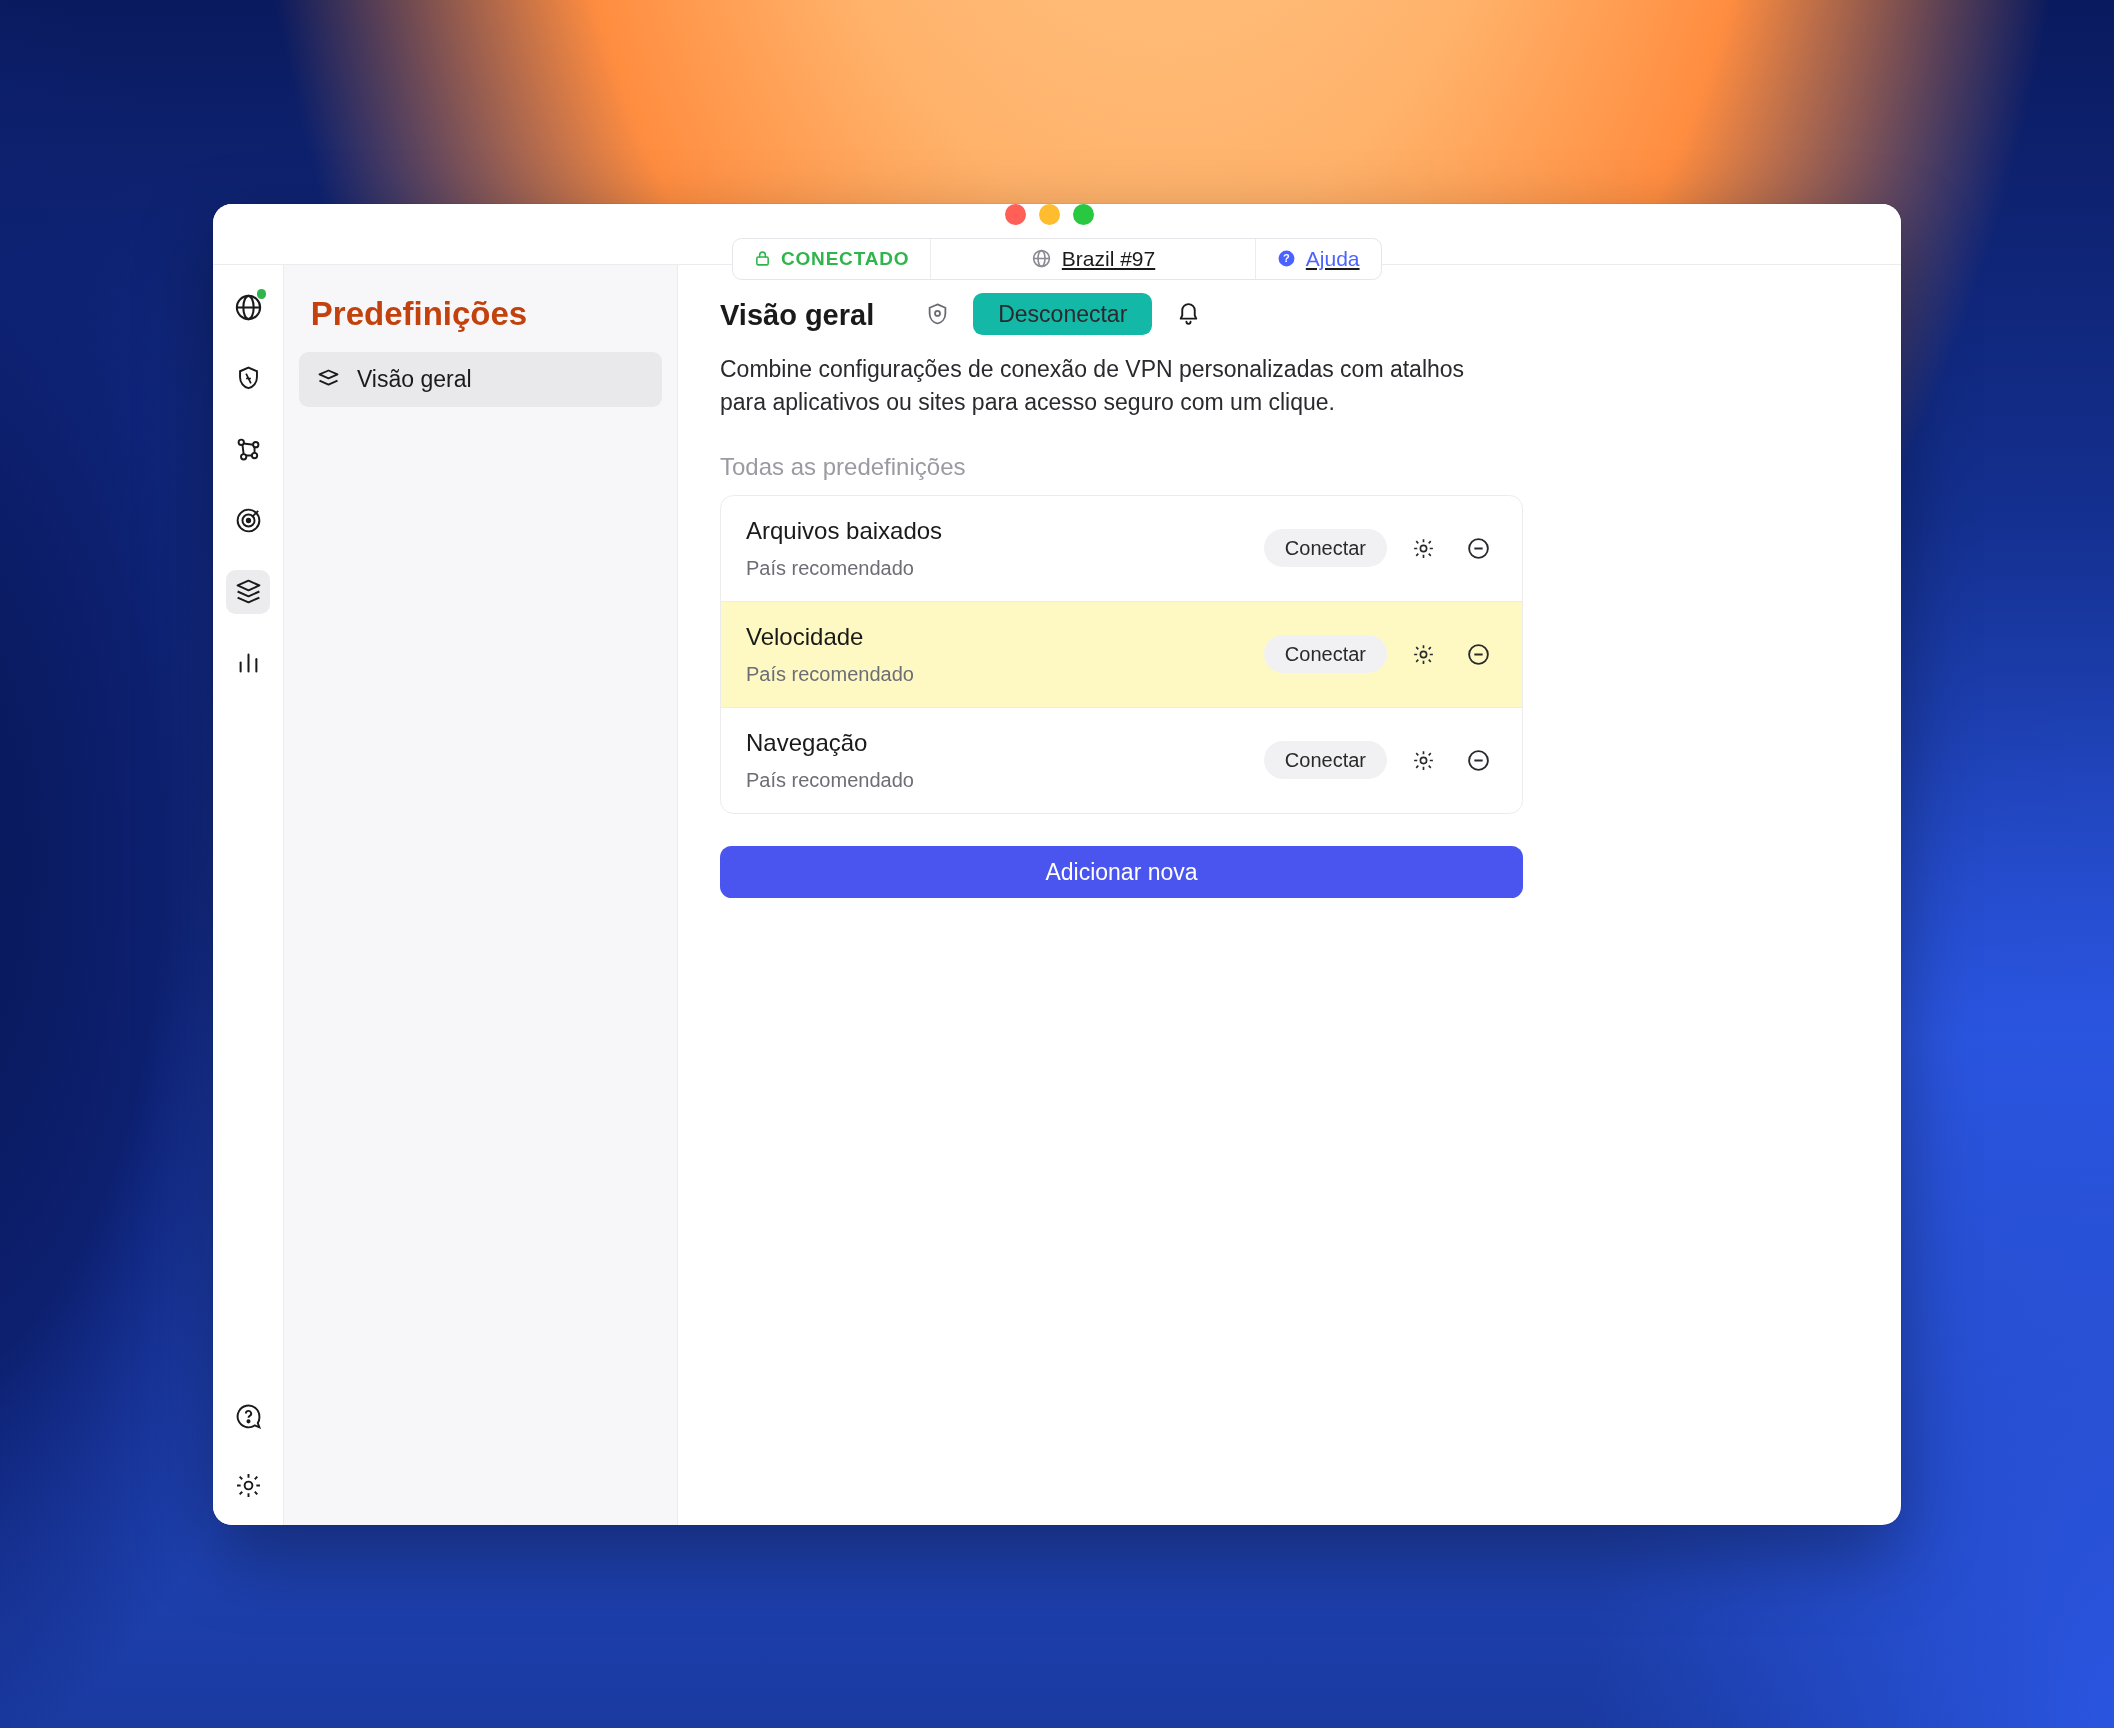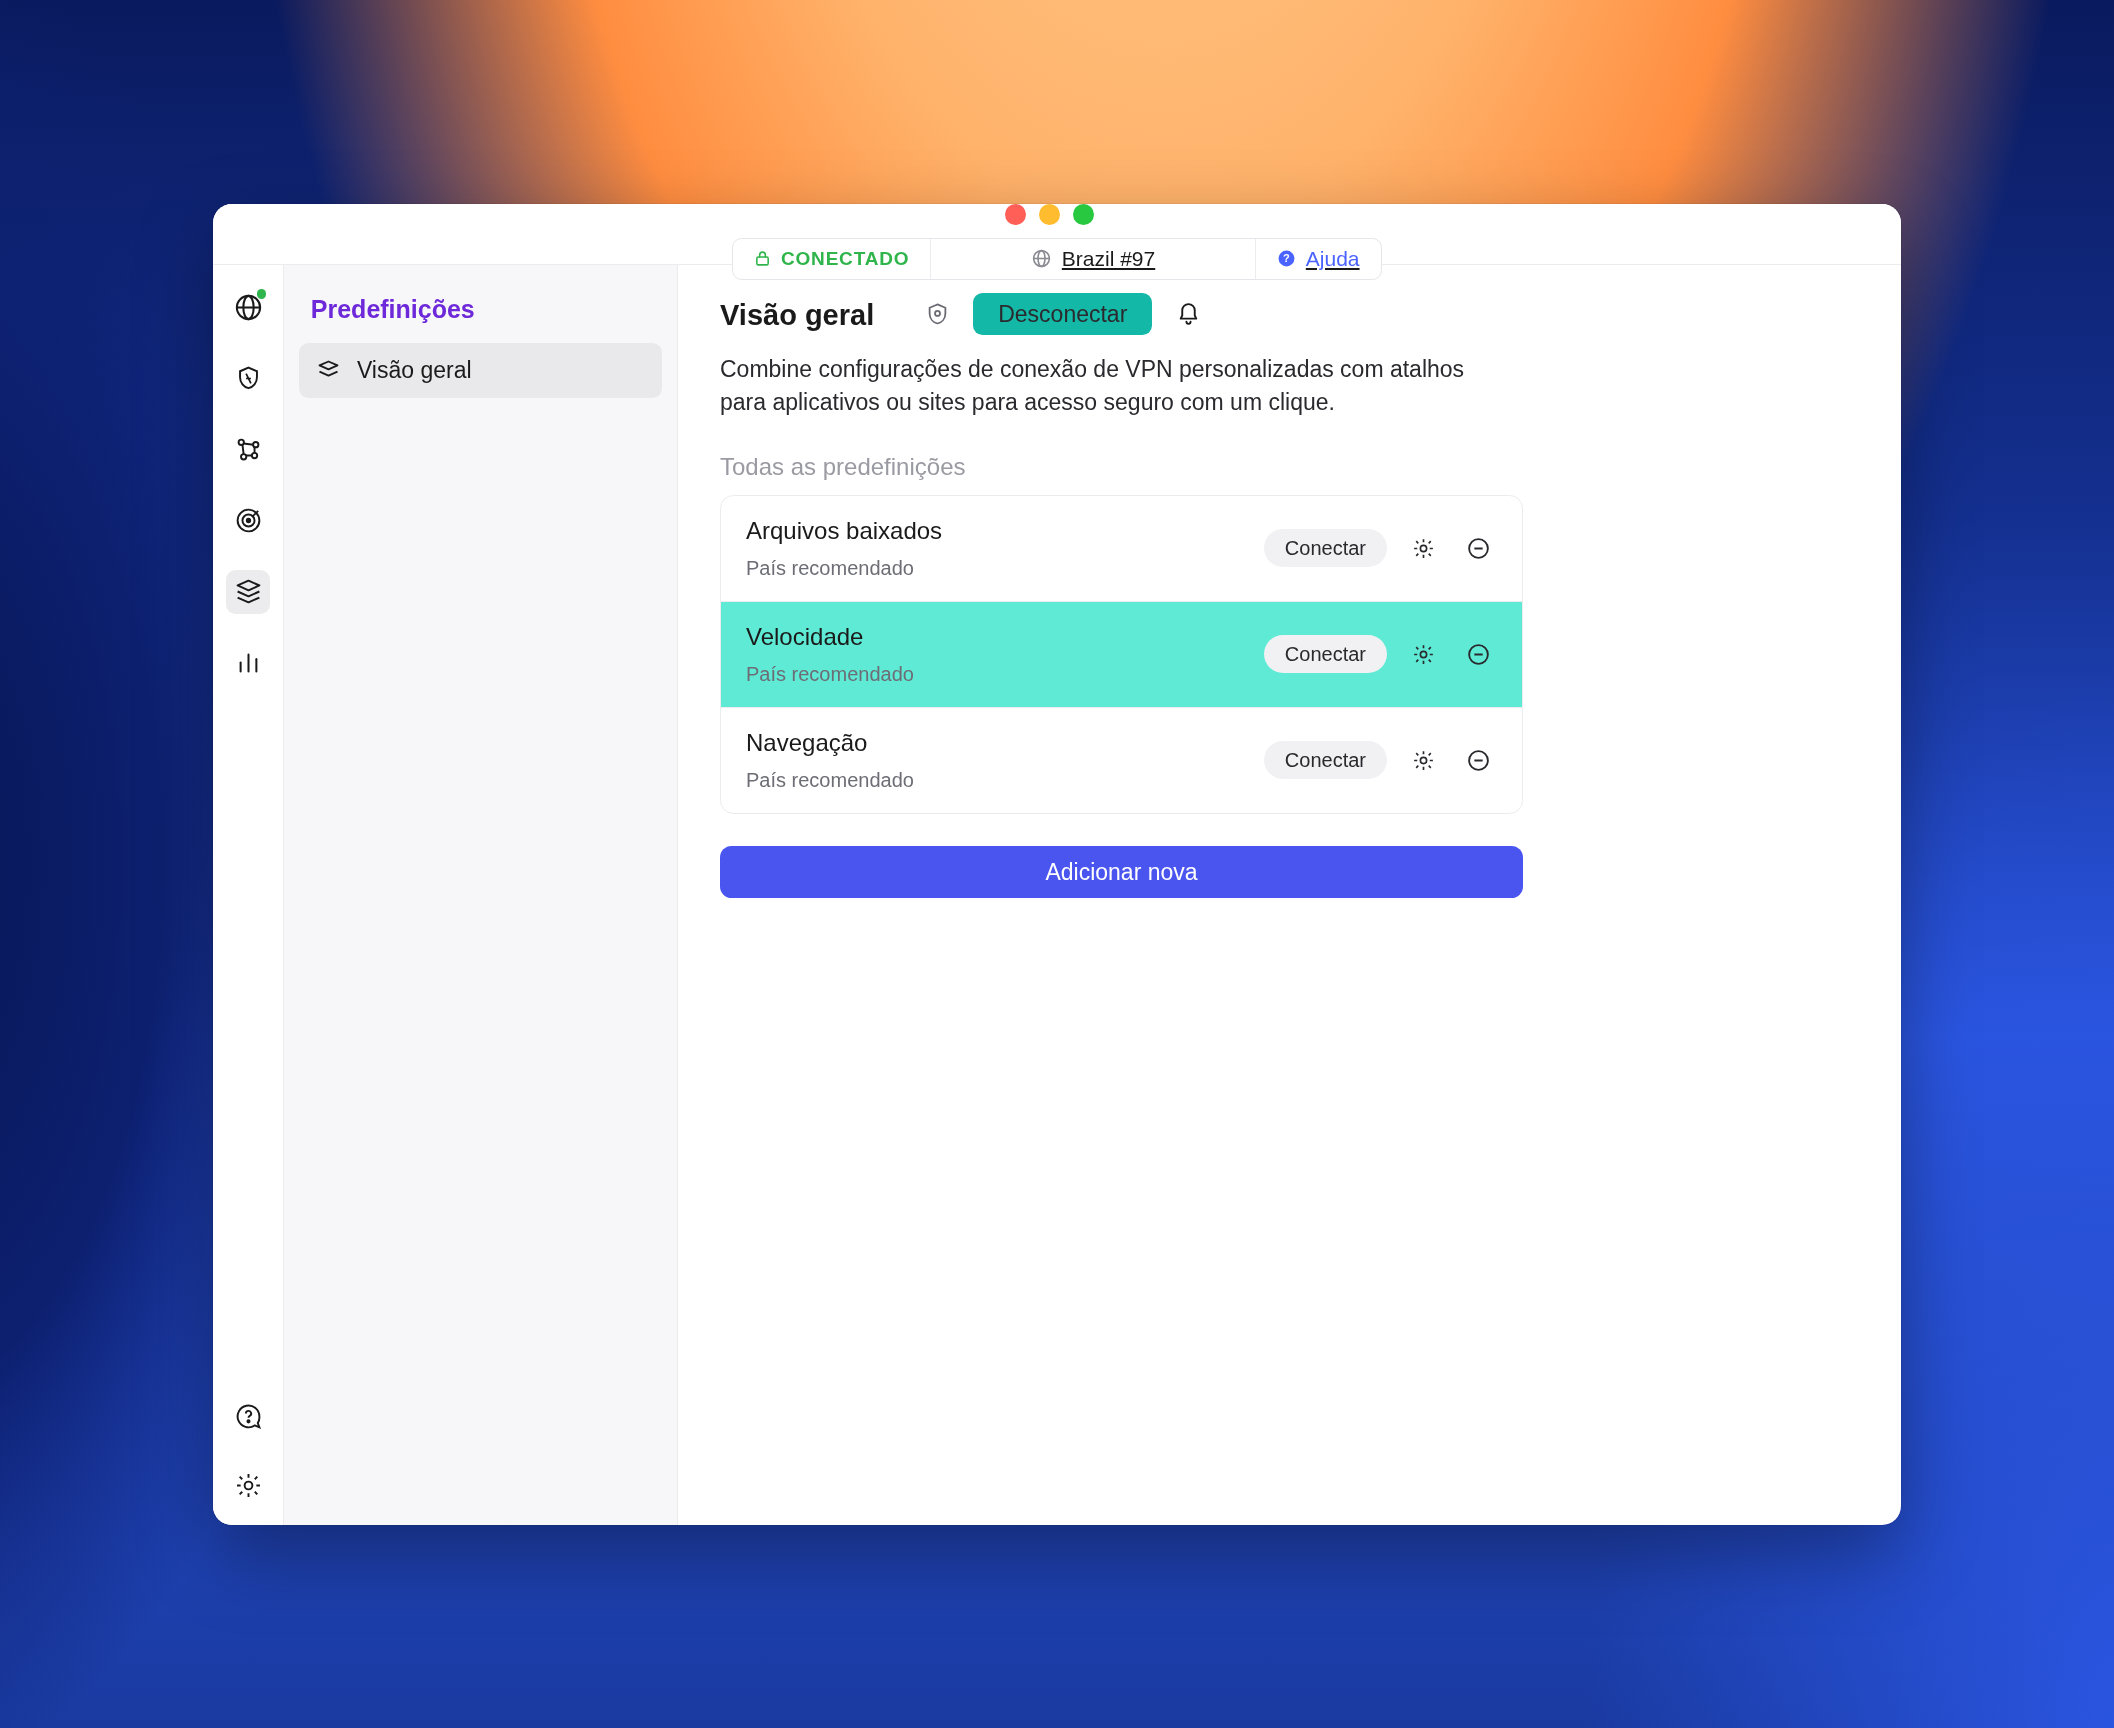--- a/index.html
+++ b/index.html
@@ -135,23 +135,23 @@
     width: 9.6px; height: 9.6px; border-radius: 50%;
     background: #2fb54b;
   }
   .sidebar {
     width: 394px;
     background: #f7f7f9;
     border-right: 1px solid #ececee;
     padding: 25px 15.3px;
   }
   .sidebar-title {
-    font-size: 25px;
+    font-size: 33px;
     font-weight: 700;
-    color: #6d28d9;
+    color: #c2410c;
     padding: 5.7px 11.5px 19px 11.5px;
   }
   .sidebar-item {
     display: flex;
     align-items: center;
     gap: 15.3px;
     height: 55px;
     padding: 0 15.3px;
     border-radius: 9.6px;
     font-size: 23px;
@@ -174,21 +174,21 @@
     width: 803px;
     margin-bottom: 32.5px;
   }
   .preset-row {
     display: flex;
     align-items: center;
     padding: 21px 25px;
     gap: 17px;
   }
   .preset-row + .preset-row { border-top: 1px solid #ececee; }
-  .preset-row.alt { background: #5eead4; }
+  .preset-row.alt { background: #fef9c3; }
   .preset-text { flex: 1; display: flex; flex-direction: column; gap: 12px; }
   .preset-name { font-size: 24px; color: #1a1a1a; font-weight: 500; }
   .preset-sub { font-size: 20px; color: #6d6d76; }
   .connect-btn {
     background: #f1f1f4;
     border: none;
     border-radius: 955px;
     padding: 7.6px 21px;
     font-size: 20px;
     color: #2a2a2e;

